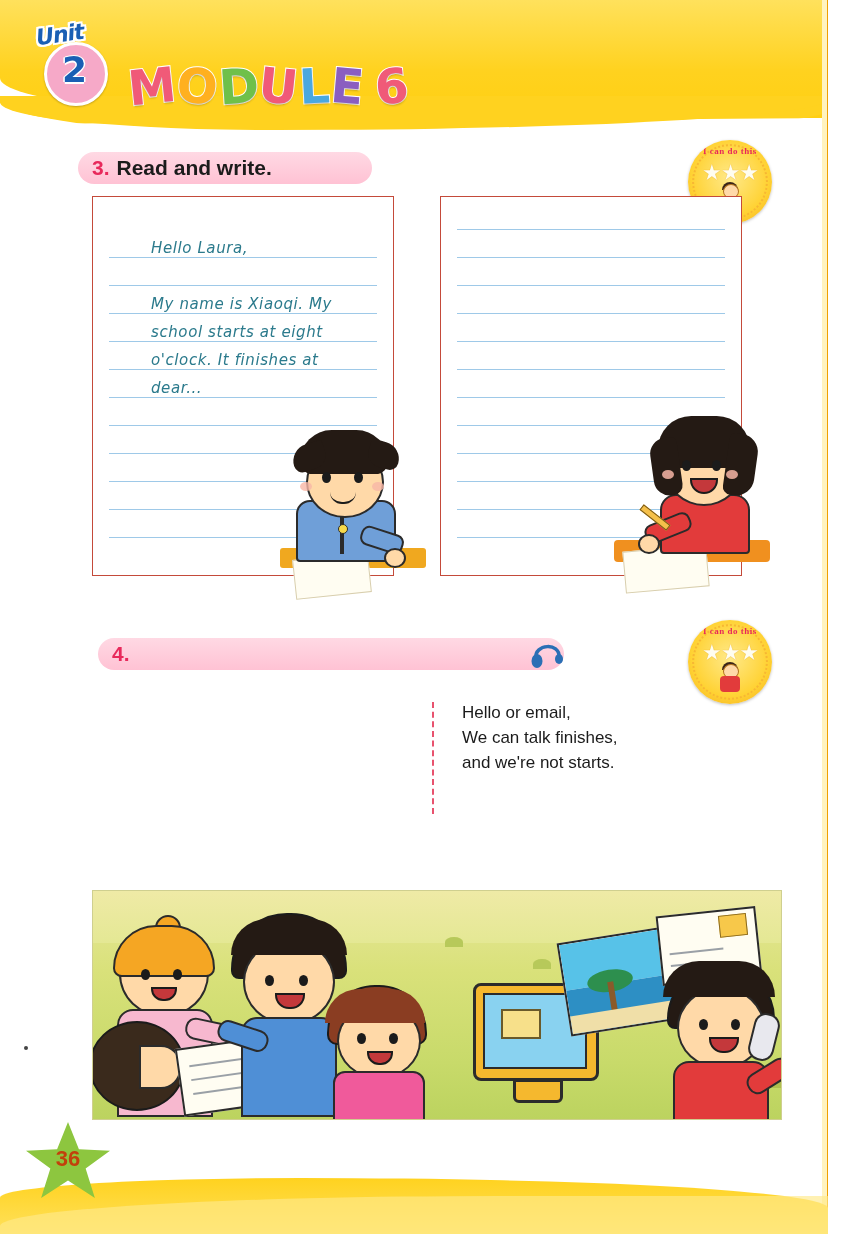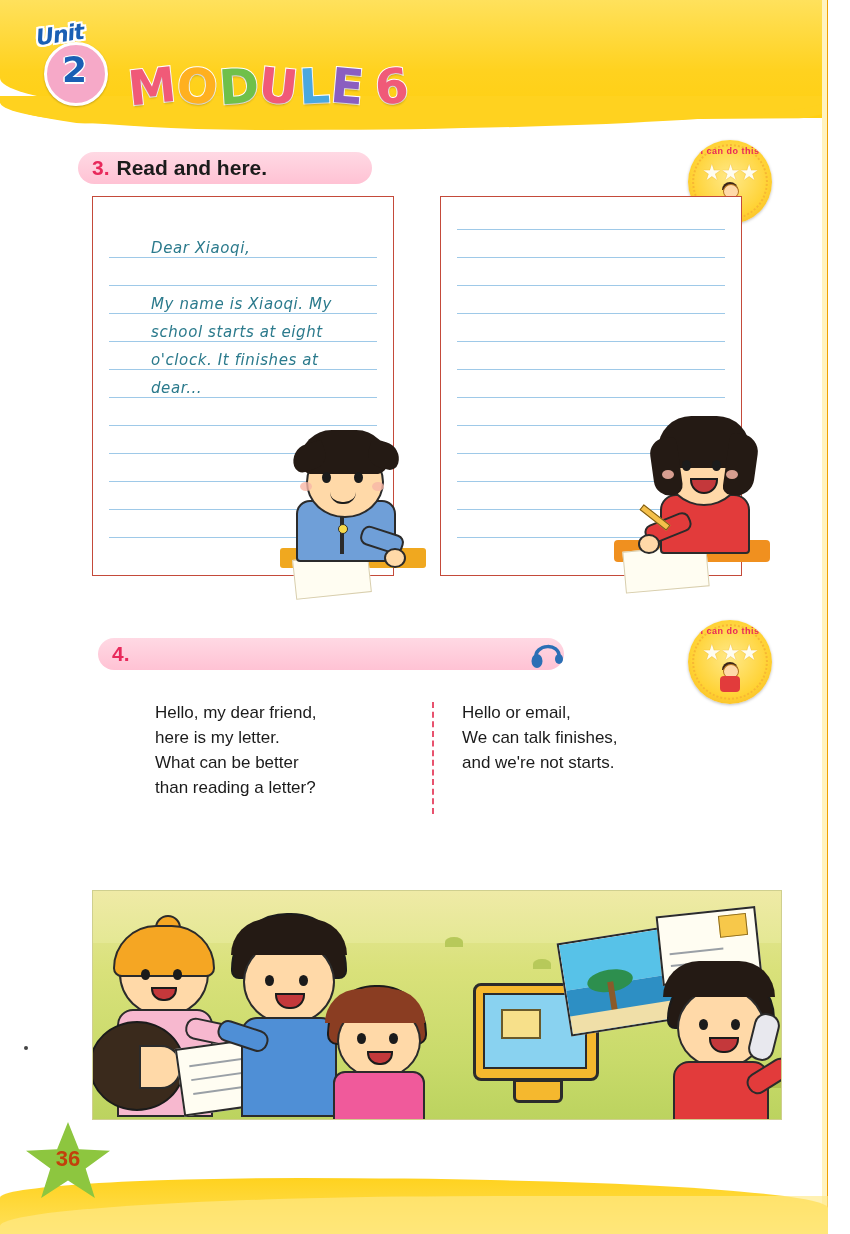--- a/index.html
+++ b/index.html
@@ -105,20 +105,21 @@
   #sec4{left:98px;top:638px;width:430px;}
   .headset-icon{
     position:absolute;left:530px;top:636px;width:36px;height:34px;
   }
   
   .sticker{
     position:absolute;width:84px;height:84px;border-radius:50%;
     background:radial-gradient(circle at 50% 45%,#ffe98a 0%,#ffd233 62%,#f3a81c 100%);
     box-shadow:0 1px 3px rgba(0,0,0,.25);
     overflow:hidden;
+    font-family:Liberation Serif, serif;
   }
   .sticker .ring{
     position:absolute;inset:4px;border-radius:50%;border:2px dotted #f7b733;
   }
   .sticker .cap{
     position:absolute;left:0;top:6px;width:84px;text-align:center;
     font-size:9px;font-weight:bold;color:#e8295b;letter-spacing:.5px;
   }
   .sticker .stars{
     position:absolute;left:0;top:20px;width:84px;text-align:center;
@@ -227,21 +228,21 @@
     <span class="ml1">O</span>
     <span class="ml2">D</span>
     <span class="ml3">U</span>
     <span class="ml4">L</span>
     <span class="ml5">E</span>
     <span class="ml6">6</span>
   </div>
 
   <div class="section-head" id="sec3">
     <span class="num">3.</span>
-    <span class="txt">Read and here.</span>
+    <span class="txt">Read and write.</span>
   </div>
 
   <div class="sticker" id="sticker3">
     <div class="ring"></div>
     <div class="cap">I can do this</div>
     <div class="stars">★★★</div>
     <div class="kid">
       <div class="hair"></div>
       <div class="head"></div>
       <div class="body"></div>
@@ -254,21 +255,21 @@
     <div class="rule" style="top:116px"></div>
     <div class="rule" style="top:144px"></div>
     <div class="rule" style="top:172px"></div>
     <div class="rule" style="top:200px"></div>
     <div class="rule" style="top:228px"></div>
     <div class="rule" style="top:256px"></div>
     <div class="rule" style="top:284px"></div>
     <div class="rule" style="top:312px"></div>
     <div class="rule" style="top:340px"></div>
 
-    <div class="handwrite" style="left:58px;top:42px">Dear Xiaoqi,</div>
+    <div class="handwrite" style="left:58px;top:42px">Hello Laura,</div>
     <div class="handwrite" style="left:58px;top:98px">My name is Xiaoqi. My</div>
     <div class="handwrite" style="left:58px;top:126px">school starts at eight</div>
     <div class="handwrite" style="left:58px;top:154px">o'clock. It finishes at</div>
     <div class="handwrite" style="left:58px;top:182px">dear...</div>
   </div>
 
   <div class="c" style="left:272px;top:420px;width:160px;height:180px;">
 
     <div class="c" style="left:8px;top:128px;width:146px;height:20px;background:#f0a81f;border-radius:3px;"></div>
 
@@ -343,26 +344,20 @@
     <div class="ring"></div>
     <div class="cap">I can do this</div>
     <div class="stars">★★★</div>
     <div class="kid">
       <div class="hair"></div>
       <div class="head"></div>
       <div class="body"></div>
     </div>
   </div>
 
-  <div class="chant" id="chantL">
-    <div>Hello, my dear friend,</div>
-    <div>here is my letter.</div>
-    <div>What can be better</div>
-    <div>than reading a letter?</div>
-  </div>
   <div class="chant-div"></div>
   <div class="chant" id="chantR">
     <div>Hello or email,</div>
     <div>We can talk finishes,</div>
     <div>and we're not starts.</div>
   </div>
 
   <div class="scene">
     <div class="scene-sky"></div>
 

